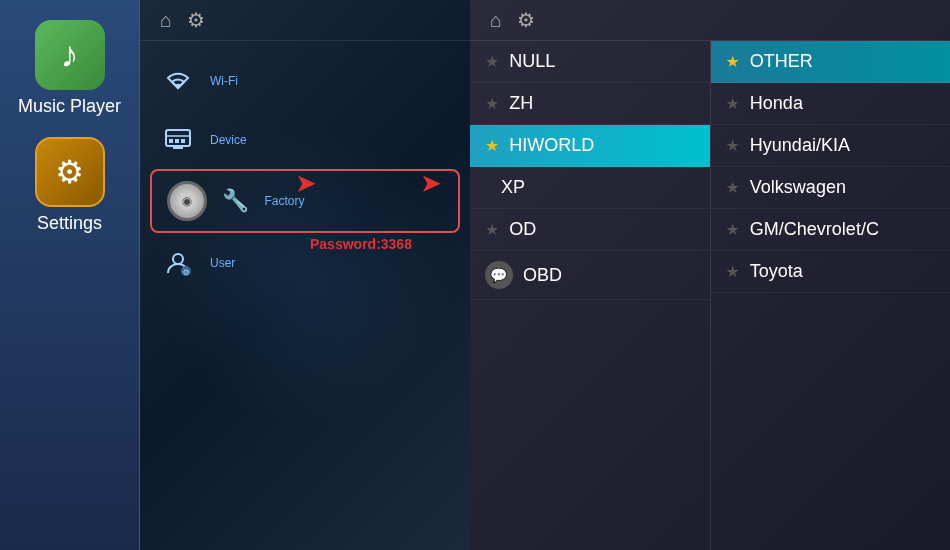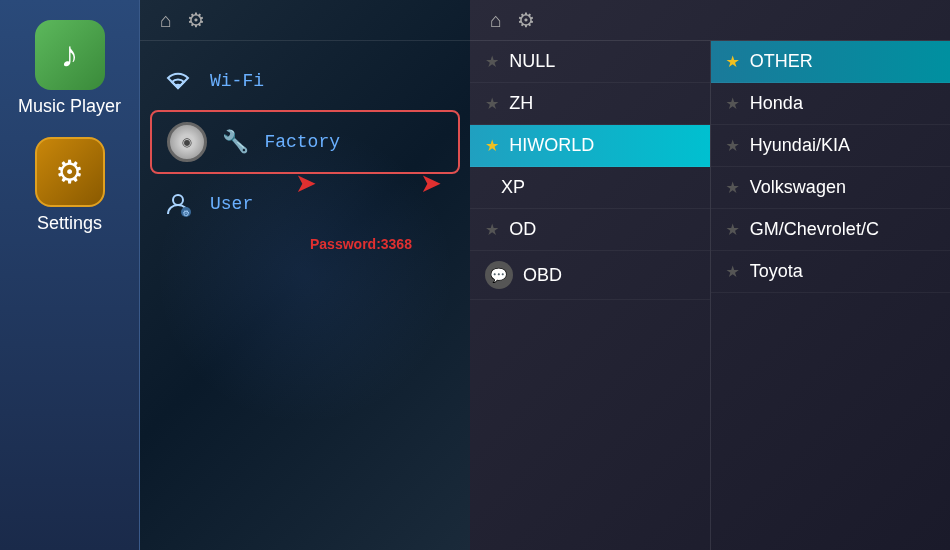--- a/index.html
+++ b/index.html
@@ -104,22 +104,21 @@
       width: 35px;
       height: 35px;
       display: flex;
       align-items: center;
       justify-content: center;
       font-size: 22px;
       color: #aad4ff;
     }
     .menu-item-label {
       color: #6ab0ff;
-      font-size: 18px;
-      font-family: Liberation Mono, monospace;
+      font-size: 12px;
     }
     .menu-item.active .menu-item-label {
       color: #6ab0ff;
     }
 
     
     .toggle-wrap {
       width: 40px;
       height: 40px;
       border-radius: 50%;
@@ -269,20 +268,34 @@
         <div class="menu-item-icon">
           <svg width="28" height="22" viewBox="0 0 28 22" fill="none">
             <path d="M14 18l-3-3a4 4 0 016 0l-3 3z" fill="#aad4ff"></path>
             <path d="M14 18L8 12a8.5 8.5 0 0112 0l-6 6z" fill="none" stroke="#aad4ff" stroke-width="2"></path>
             <path d="M14 18L4 8a14 14 0 0120 0l-10 10z" fill="none" stroke="#aad4ff" stroke-width="2"></path>
           </svg>
         </div>
         <span class="menu-item-label">Wi-Fi</span>
       </div>
 
+      <div class="menu-item" style="position:relative;">
+
+        <div class="menu-item-icon">
+          <svg width="28" height="28" viewBox="0 0 28 28" fill="none">
+            <rect x="2" y="4" width="24" height="16" rx="2" stroke="#aad4ff" stroke-width="2" fill="none"></rect>
+            <line x1="2" y1="10" x2="26" y2="10" stroke="#aad4ff" stroke-width="1.5"></line>
+            <rect x="5" y="13" width="4" height="4" fill="#aad4ff"></rect>
+            <rect x="11" y="13" width="4" height="4" fill="#aad4ff"></rect>
+            <rect x="17" y="13" width="4" height="4" fill="#aad4ff"></rect>
+            <line x1="9" y1="22" x2="19" y2="22" stroke="#aad4ff" stroke-width="2"></line>
+          </svg>
+        </div>
+        <span class="menu-item-label">Device</span>
+      </div>
 
 
       <div class="menu-item active">
         <div class="toggle-wrap">
           <span style="font-size:12px;color:#444;">◉</span>
         </div>
         <div style="font-size:22px;color:#6ab0ff;">🔧</div>
         <span class="menu-item-label">Factory</span>
       </div>
 

